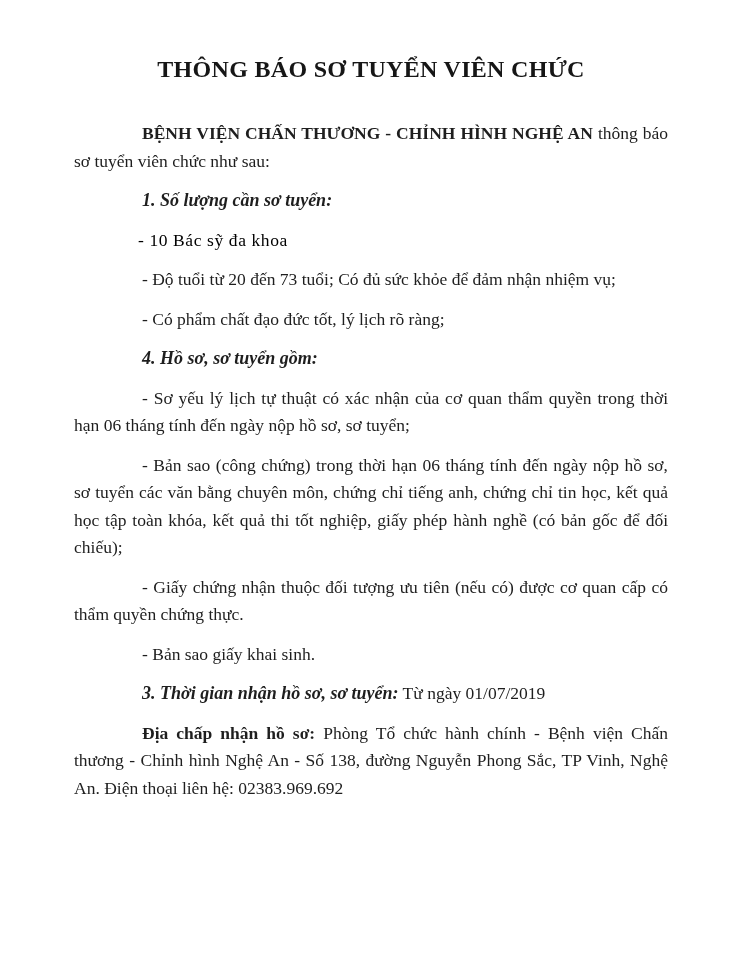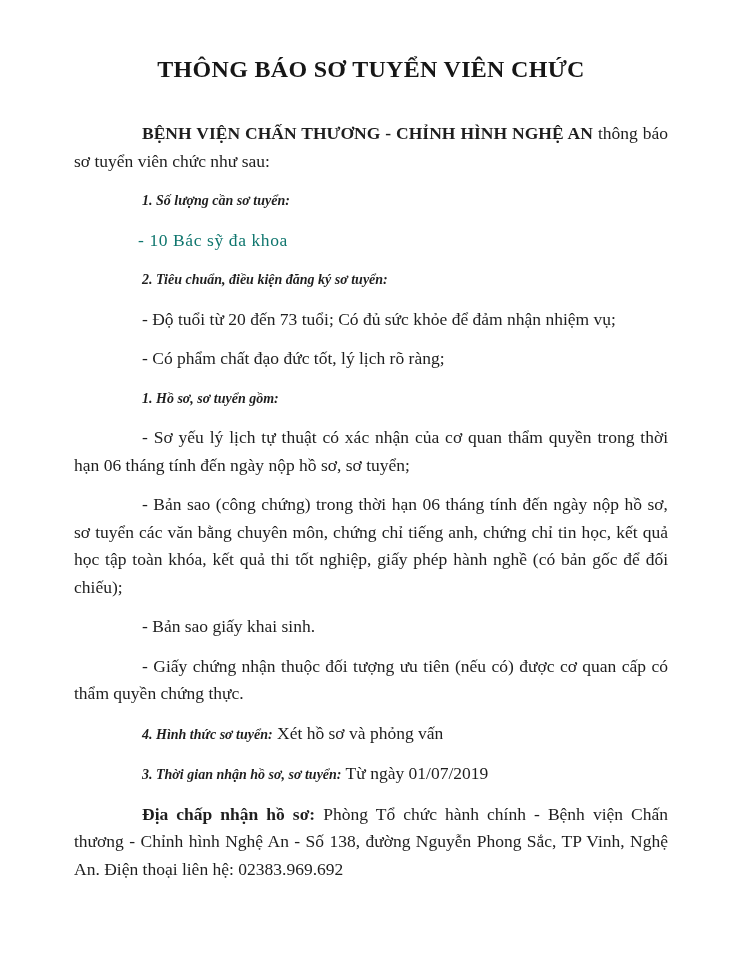--- a/index.html
+++ b/index.html
@@ -35,61 +35,59 @@
     margin: 12px;
     text-align: justify;
     text-indent: 68px;
   }
   .para.no-justify {
     text-align: left;
   }
   .heading-bi {
     font-weight: bold;
     font-style: italic;
-    font-size: 14px;
+    font-size: 18px;
   }
   .bold-upright {
     font-weight: bold;
   }
   .light-line {
-    color: #0f766e;
+    color: #000000;
     letter-spacing: 0.6px;
     text-indent: 64px;
   }
 </style>
 </head>
 <body>
 
 <div class="page">
 
   <h1 class="doc-title">THÔNG BÁO SƠ TUYỂN VIÊN CHỨC</h1>
 
   <p class="para"><span class="bold-upright">BỆNH VIỆN CHẤN THƯƠNG - CHỈNH HÌNH NGHỆ AN</span><span> thông báo sơ tuyển viên chức như sau:</span></p>
 
   <p class="para no-justify heading-bi">1. Số lượng cần sơ tuyển:</p>
 
   <p class="para no-justify light-line">- 10 Bác sỹ đa khoa</p>
 
-  <p class="para no-justify heading-bi">2. Tiêu chuẩn, điều kiện đăng ký sơ tuyển:</p>
 
 
   <p class="para no-justify">- Độ tuổi từ 20 đến 73 tuổi; Có đủ sức khỏe để đảm nhận nhiệm vụ;</p>
 
   <p class="para no-justify">- Có phẩm chất đạo đức tốt, lý lịch rõ ràng;</p>
 
 
-  <p class="para no-justify heading-bi">1. Hồ sơ, sơ tuyển gồm:</p>
+  <p class="para no-justify heading-bi">4. Hồ sơ, sơ tuyển gồm:</p>
 
   <p class="para">- Sơ yếu lý lịch tự thuật có xác nhận của cơ quan thẩm quyền trong thời hạn 06 tháng tính đến ngày nộp hồ sơ, sơ tuyển;</p>
 
   <p class="para">- Bản sao (công chứng) trong thời hạn 06 tháng tính đến ngày nộp hồ sơ, sơ tuyển các văn bằng chuyên môn, chứng chỉ tiếng anh, chứng chỉ tin học, kết quả học tập toàn khóa, kết quả thi tốt nghiệp, giấy phép hành nghề (có bản gốc để đối chiếu);</p>
 
+  <p class="para">- Giấy chứng nhận thuộc đối tượng ưu tiên (nếu có) được cơ quan cấp có thẩm quyền chứng thực.</p>
+
   <p class="para no-justify">- Bản sao giấy khai sinh.</p>
 
-  <p class="para">- Giấy chứng nhận thuộc đối tượng ưu tiên (nếu có) được cơ quan cấp có thẩm quyền chứng thực.</p>
-
-  <p class="para no-justify"><span class="heading-bi">4. Hình thức sơ tuyển:</span><span> Xét hồ sơ và phỏng vấn</span></p>
 
   <p class="para no-justify"><span class="heading-bi">3. Thời gian nhận hồ sơ, sơ tuyển:</span><span> Từ ngày 01/07/2019</span></p>
 
   <p class="para"><span class="bold-upright">Địa chấp nhận hồ sơ:</span><span> Phòng Tổ chức hành chính - Bệnh viện Chấn thương - Chỉnh hình Nghệ An - Số 138, đường Nguyễn Phong Sắc, TP Vinh, Nghệ An. Điện thoại liên hệ: 02383.969.692</span></p>
 
 </div>
 
 </body></html>

